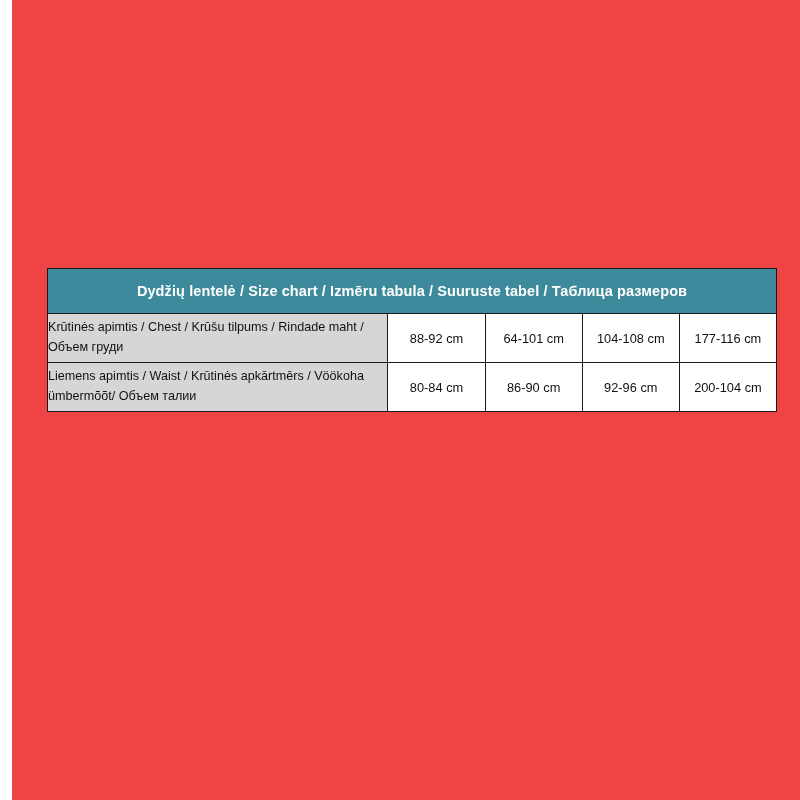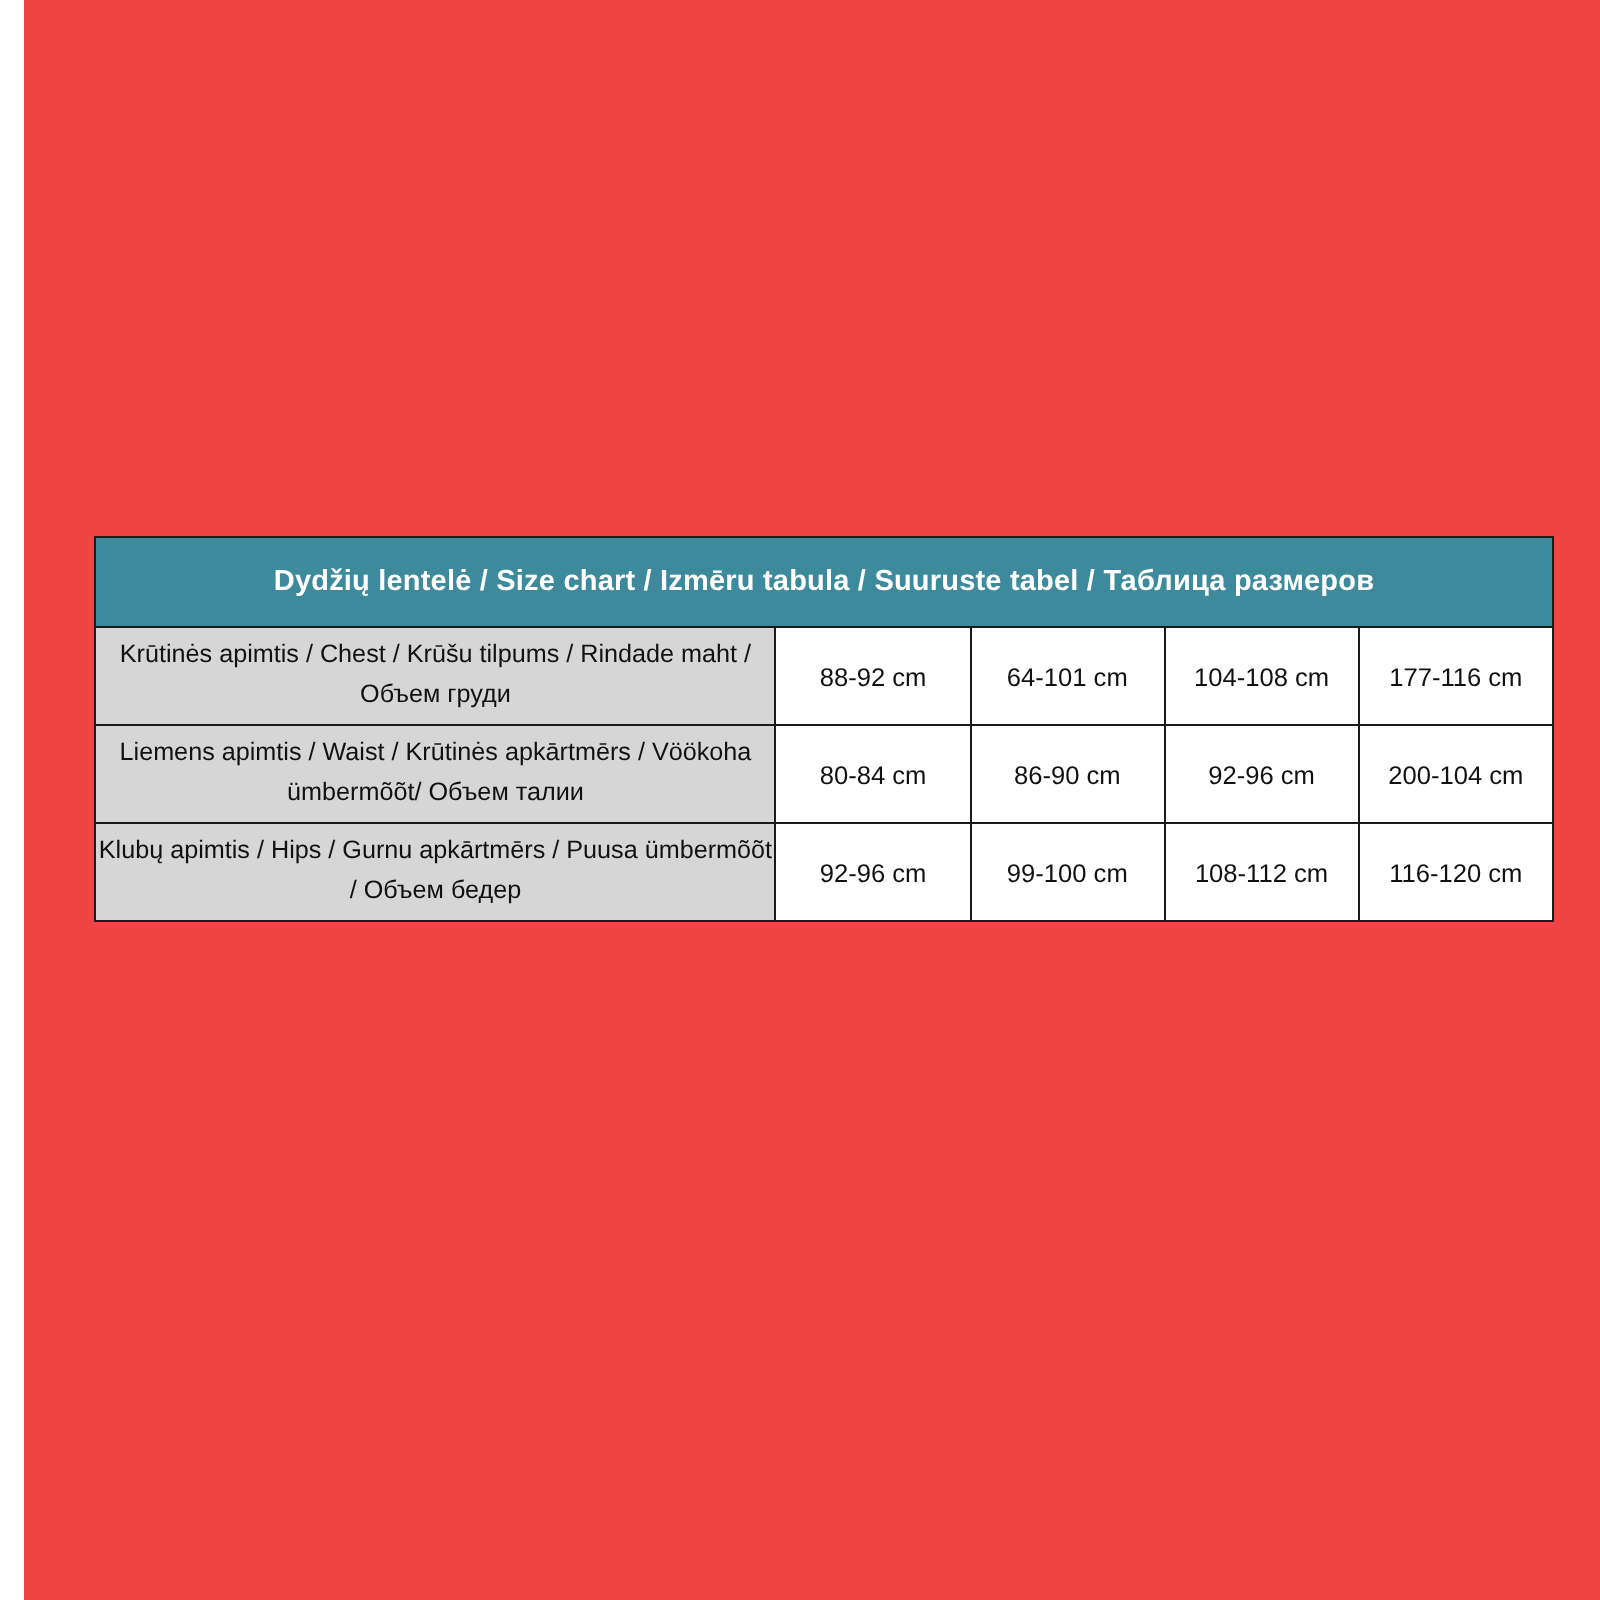--- a/index.html
+++ b/index.html
@@ -53,21 +53,21 @@
     background: #ffffff;
     color: #111111;
     font-size: 13px;
     text-align: center;
     height: 40px;
   }
   .row-label {
     background: #d6d6d6;
     color: #111111;
     font-size: 12.6px;
-    text-align: center;
+    text-align: left;
     line-height: 1.55;
     padding: 7px 10px;
     height: 48px;
   }
   .row-value {
     background: #ffffff;
     color: #111111;
     font-size: 12.8px;
     text-align: center;
     height: 48px;
@@ -99,23 +99,16 @@
           <td class="row-value">104-108 cm</td>
           <td class="row-value">177-116 cm</td>
         </tr>
         <tr>
           <td class="row-label">Liemens apimtis / Waist / Krūtinės apkārtmērs / Vöökoha ümbermõõt/ Объем талии</td>
           <td class="row-value">80-84 cm</td>
           <td class="row-value">86-90 cm</td>
           <td class="row-value">92-96 cm</td>
           <td class="row-value">200-104 cm</td>
         </tr>
-        <tr>
-          <td class="row-label">Klubų apimtis / Hips / Gurnu apkārtmērs / Puusa ümbermõõt / Объем бедер</td>
-          <td class="row-value">92-96 cm</td>
-          <td class="row-value">99-100 cm</td>
-          <td class="row-value">108-112 cm</td>
-          <td class="row-value">116-120 cm</td>
-        </tr>
       </tbody>
     </table>
   </div>
 </div>
 
 </body></html>

